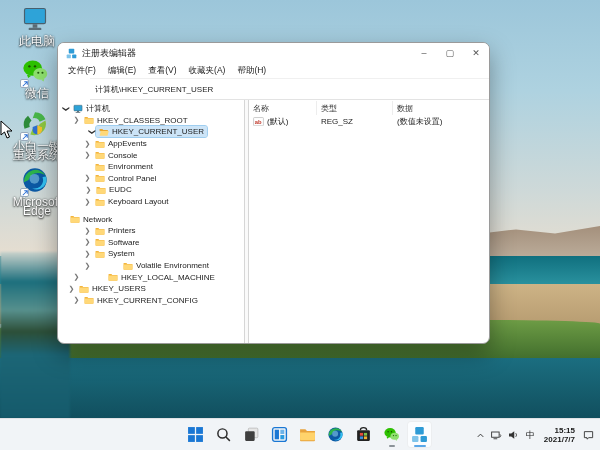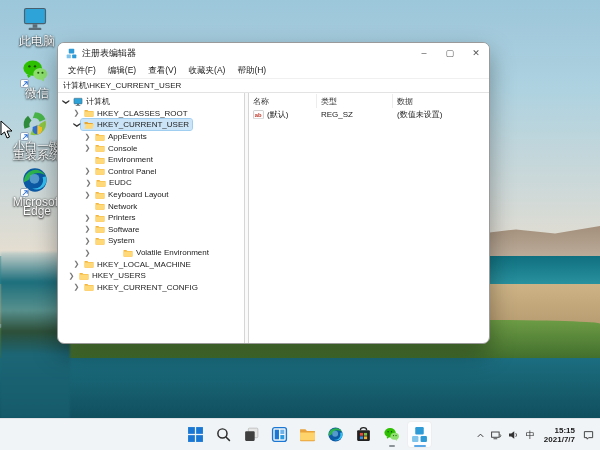--- a/index.html
+++ b/index.html
@@ -41,22 +41,22 @@
     background:#fff; border:1px solid #9a9a9a; border-radius:7px; overflow:hidden;
     box-shadow:0 10px 24px rgba(0,0,0,.35); z-index:10; }
   .titlebar { height:20px; display:flex; align-items:center; padding-left:8px; background:#fff; }
   .title-icon { width:11px; height:11px; margin-right:5px; }
   .title-text { font-size:9px; color:#1a1a1a; }
   .win-controls { margin-left:auto; display:flex; height:100%; }
   .win-btn { width:26px; height:100%; display:flex; align-items:center; justify-content:center;
     font-size:9px; color:#555; }
   .menubar { height:15px; display:flex; align-items:center; padding-left:4px; font-size:8.5px; color:#1a1a1a; }
   .menu-item { padding:0 6px; }
-  .addressbar { height:15px; display:flex; align-items:center; padding-left:5px;
-    border-top:1px solid #f0f0f0; border-bottom:1px solid #e3e3e3; font-size:8px; color:#222; }
+  .addressbar { height:22px; display:flex; align-items:center; padding-left:5px;
+    border-top:1px solid #f0f0f0; border-bottom:1px solid #e3e3e3; font-size:8px; color:#222;margin-left:32px; }
   .content { display:flex; height:253px; }
   .tree-pane { width:186px; padding-top:3px; overflow:hidden; }
   .splitter { width:5px; border-left:1px solid #d6d6d6; border-right:1px solid #d6d6d6; background:#fafafa; }
   .list-pane { flex:1; font-size:8px; color:#222; padding-top:1px; }
 
   .tree-row { display:flex; align-items:center; height:11.6px; font-size:8px; color:#222; white-space:nowrap; }
   .tree-arrow { width:9px; text-align:center; color:#777; font-size:7px; flex:0 0 9px; }
   .tree-arrow.exp { transform:rotate(90deg); color:#333; }
   .tree-cell { display:flex; align-items:center; gap:3px; padding:0 3px; border-radius:2px; height:11px; }
   .tree-cell.sel { background:#cce4f7; outline:1px solid #9fcef0; }
@@ -214,21 +214,21 @@
           <span class="tree-cell ">
     <span>
               <svg width="10" height="8" viewBox="0 0 16 13">
                 <path d="M.8 1.5 h4.6 l1.4 1.6 h8.4 v8.6 q0 .8-.8.8 H1.6 q-.8 0-.8-.8 z" fill="#f3b53c"></path>
                 <path d="M.8 4.2 h14.4 v7.5 q0 .8-.8.8 H1.6 q-.8 0-.8-.8 z" fill="#ffd878"></path>
               </svg>
             </span>
     <span>HKEY_CLASSES_ROOT</span>
           </span>
         </div>
-        <div class="tree-row" style="padding-left: 14px; align-items: center;">
+        <div class="tree-row" style="padding-left: 29px; align-items: center;">
           <span class="tree-arrow exp">❯</span>
           <span class="tree-cell sel">
     <span>
               <svg width="10" height="8" viewBox="0 0 16 13">
                 <path d="M.8 1.5 h4.6 l1.4 1.6 h7.4 v2 H.8 z" fill="#e8a62e"></path>
                 <path d="M.8 12.5 L2.8 5 h13 l-2 7.5 z" fill="#ffd878"></path>
               </svg>
             </span>
     <span>HKEY_CURRENT_USER</span>
           </span>
@@ -298,21 +298,21 @@
           <span class="tree-cell ">
     <span>
               <svg width="10" height="8" viewBox="0 0 16 13">
                 <path d="M.8 1.5 h4.6 l1.4 1.6 h8.4 v8.6 q0 .8-.8.8 H1.6 q-.8 0-.8-.8 z" fill="#f3b53c"></path>
                 <path d="M.8 4.2 h14.4 v7.5 q0 .8-.8.8 H1.6 q-.8 0-.8-.8 z" fill="#ffd878"></path>
               </svg>
             </span>
     <span>Keyboard Layout</span>
           </span>
         </div>
-        <div class="tree-row" style="padding-left: 25px;">
+        <div class="tree-row" style=" margin-top: 6px;">
           <span class="tree-arrow"></span>
           <span class="tree-cell ">
     <span>
               <svg width="10" height="8" viewBox="0 0 16 13">
                 <path d="M.8 1.5 h4.6 l1.4 1.6 h8.4 v8.6 q0 .8-.8.8 H1.6 q-.8 0-.8-.8 z" fill="#f3b53c"></path>
                 <path d="M.8 4.2 h14.4 v7.5 q0 .8-.8.8 H1.6 q-.8 0-.8-.8 z" fill="#ffd878"></path>
               </svg>
             </span>
     <span>Network</span>
           </span>
@@ -358,21 +358,21 @@
           <span class="tree-cell ">
     <span>
               <svg width="10" height="8" viewBox="0 0 16 13">
                 <path d="M.8 1.5 h4.6 l1.4 1.6 h8.4 v8.6 q0 .8-.8.8 H1.6 q-.8 0-.8-.8 z" fill="#f3b53c"></path>
                 <path d="M.8 4.2 h14.4 v7.5 q0 .8-.8.8 H1.6 q-.8 0-.8-.8 z" fill="#ffd878"></path>
               </svg>
             </span>
     <span>Volatile Environment</span>
           </span>
         </div>
-        <div class="tree-row" style="padding-left: 14px;">
+        <div class="tree-row" style="padding-left: 14px; gap: 24px;">
           <span class="tree-arrow ">❯</span>
           <span class="tree-cell ">
     <span>
               <svg width="10" height="8" viewBox="0 0 16 13">
                 <path d="M.8 1.5 h4.6 l1.4 1.6 h8.4 v8.6 q0 .8-.8.8 H1.6 q-.8 0-.8-.8 z" fill="#f3b53c"></path>
                 <path d="M.8 4.2 h14.4 v7.5 q0 .8-.8.8 H1.6 q-.8 0-.8-.8 z" fill="#ffd878"></path>
               </svg>
             </span>
     <span>HKEY_LOCAL_MACHINE</span>
           </span>

